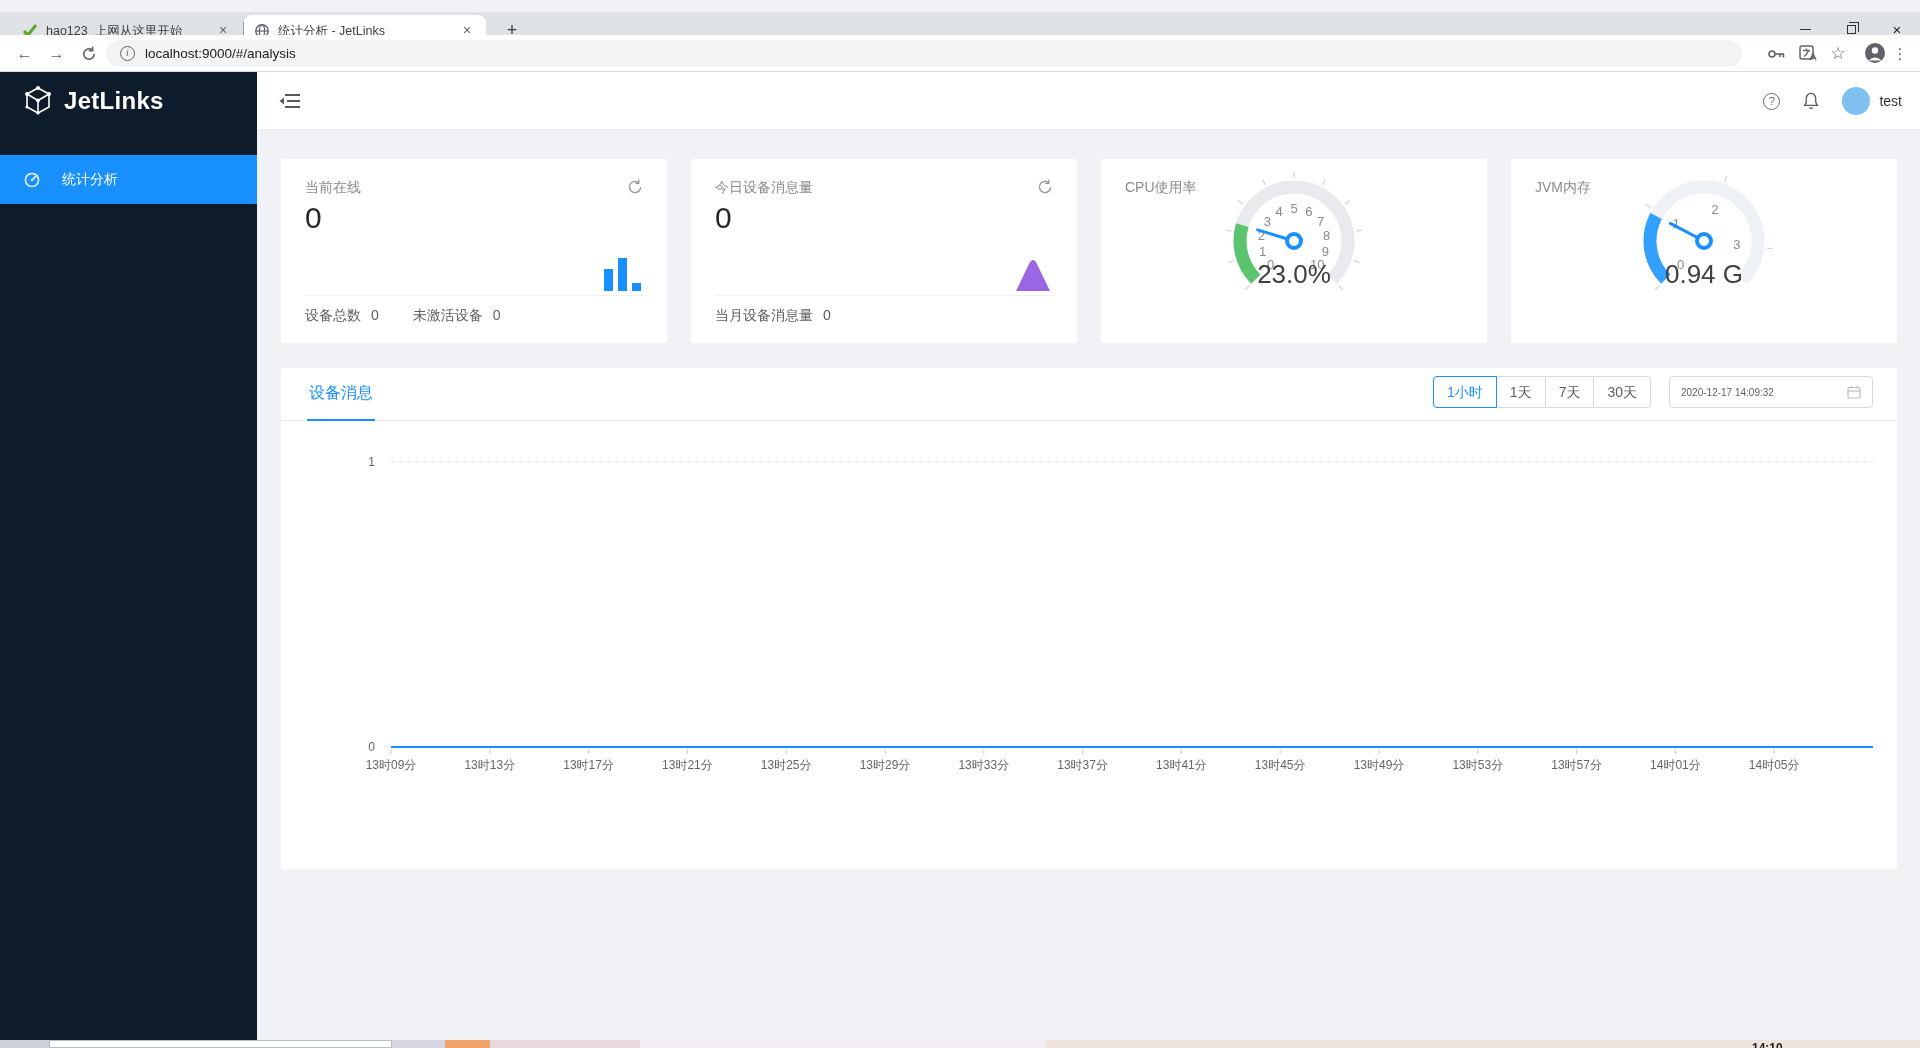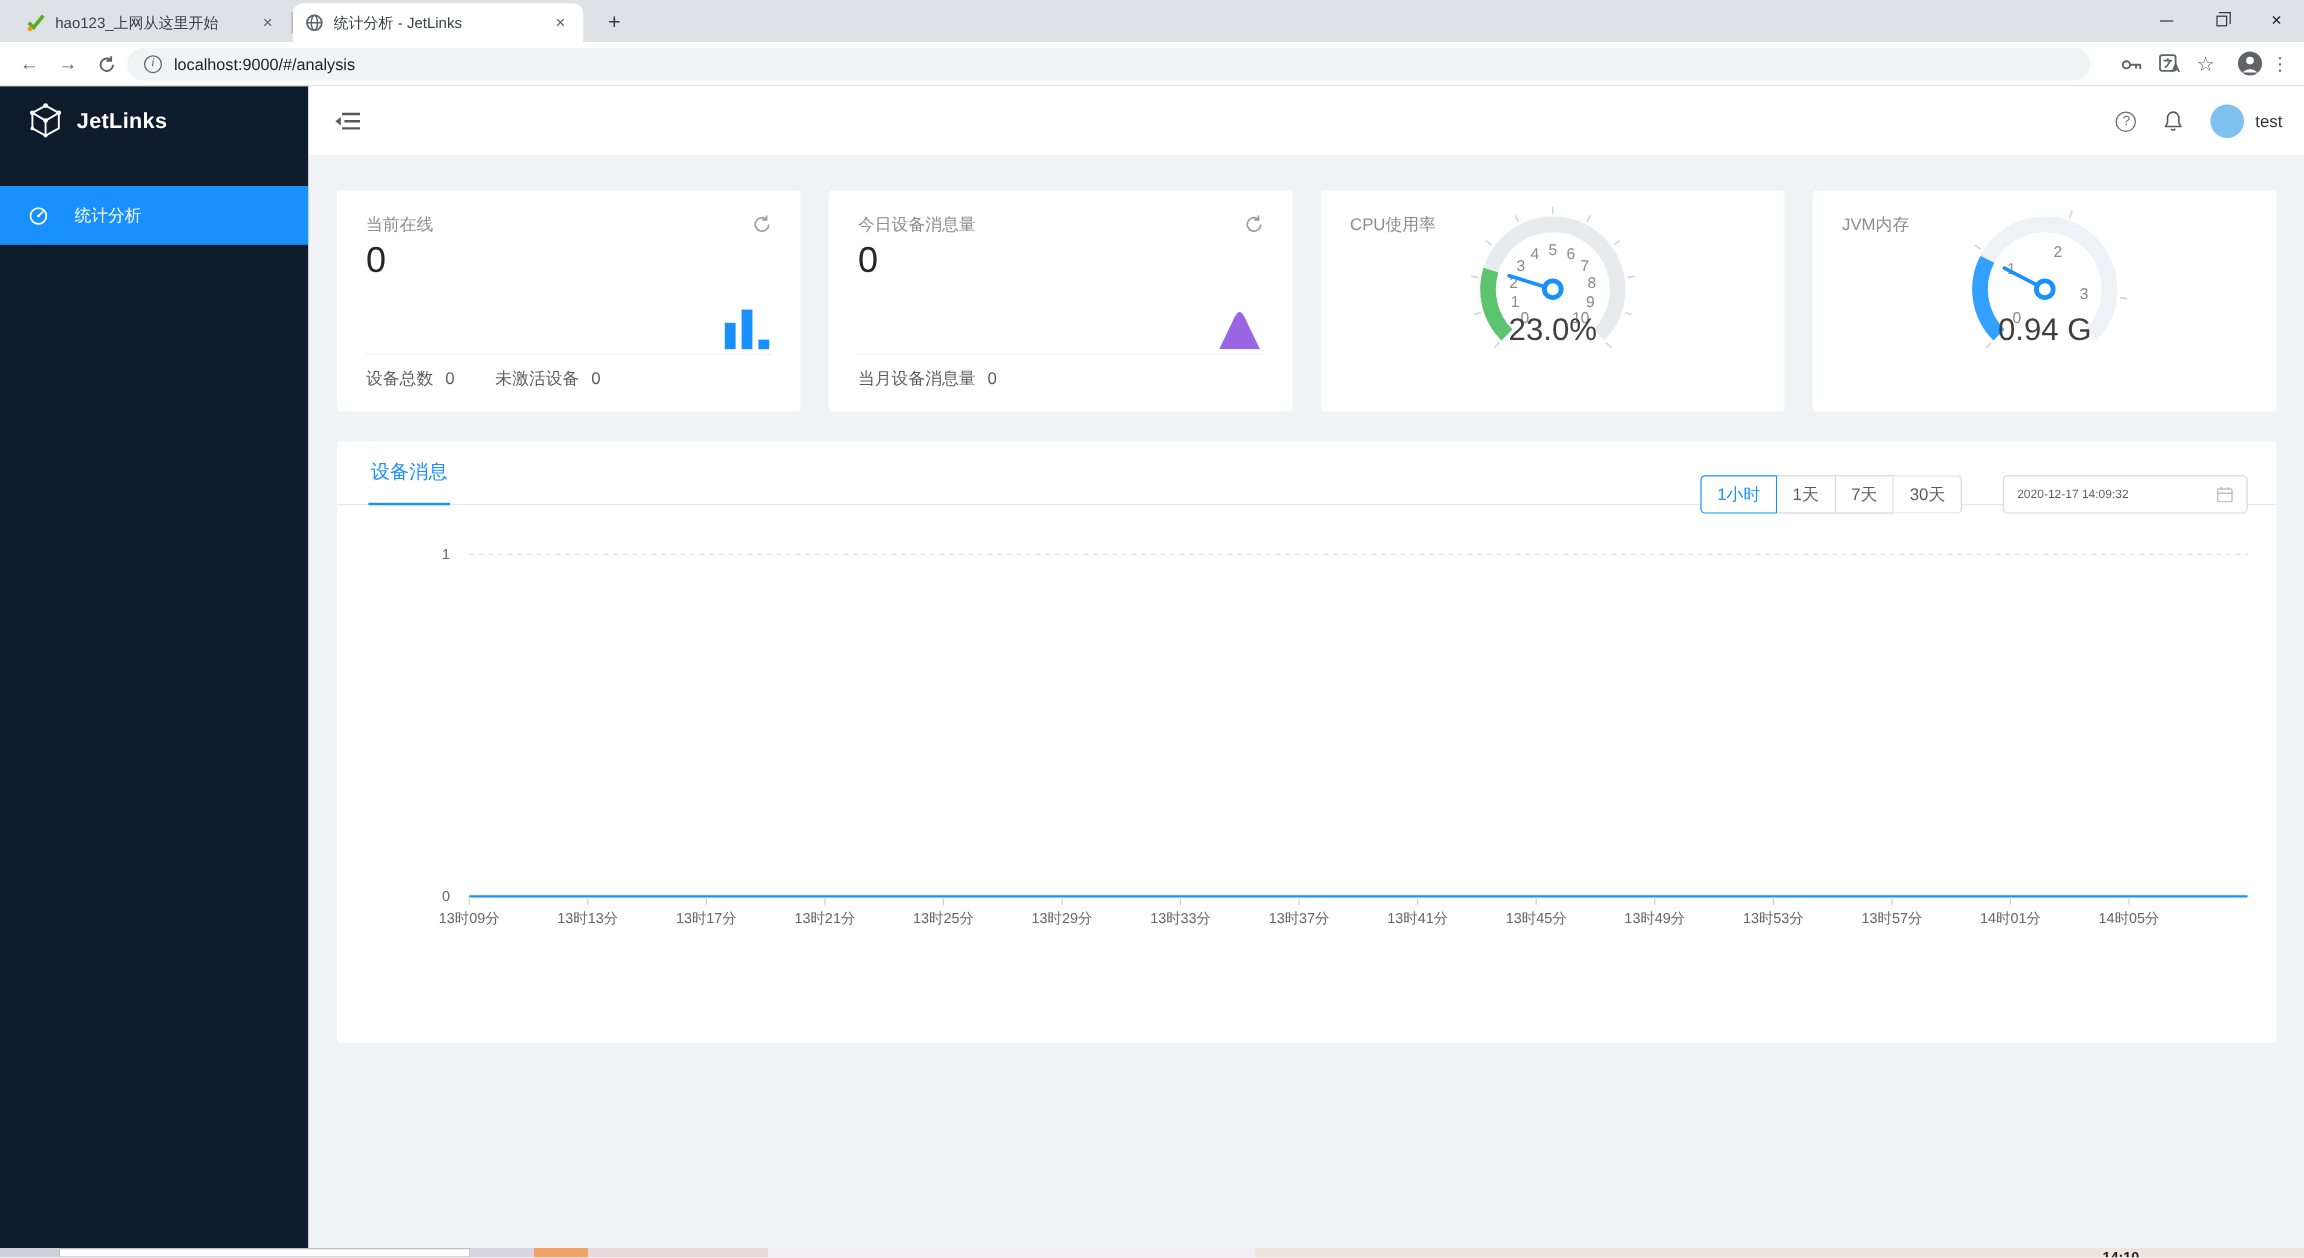--- a/index.html
+++ b/index.html
@@ -1,21 +1,21 @@
 <!DOCTYPE html>
 <html><head>
 <meta charset="utf-8">
 <style>
   * { box-sizing: border-box; margin: 0; padding: 0; }
   html,body { width:1920px; height:1048px; overflow:hidden;
     font-family:"Liberation Sans","DejaVu Sans",sans-serif; }
   #screen { position:relative; width:1920px; height:1048px; background:#f0f2f5; }
 
   
-  .tab-strip { position:absolute; top:0; left:0; right:0; height:35px; background:#dee1e6; }
+  .tab-strip { position:absolute; top:12px; left:0; right:0; height:35px; background:#dee1e6; }
   .tab { position:absolute; top:3px; height:32px; display:flex; align-items:center;
          padding:0 10px; font-size:12.5px; color:#3c4043; }
   .tab.inactive { left:12px; width:230px; }
   .tab.inactive::after { content:""; position:absolute; right:-2px; top:7px; width:1px; height:18px; background:#9aa0a6; }
   .tab.active { left:244px; width:242px; background:#fff; border-radius:8px 8px 0 0; }
   .tab .title { flex:1; overflow:hidden; white-space:nowrap; margin-left:8px; }
   .tab .close { width:18px; height:18px; line-height:17px; text-align:center; border-radius:50%;
                 color:#5f6368; font-size:14px; }
   .new-tab { position:absolute; left:498px; top:5px; width:28px; height:28px; border-radius:50%;
              text-align:center; line-height:26px; font-size:18px; color:#3c4043; }
@@ -37,21 +37,21 @@
   .info-badge { width:15px; height:15px; border:1.4px solid #5f6368; border-radius:50%;
                 color:#5f6368; font-size:10px; line-height:12px; text-align:center; font-style:italic;
                 font-family:"Liberation Serif",serif; }
   .bar-ico { position:absolute; top:9px; width:20px; height:20px; }
   .star { font-size:17px; color:#5f6368; line-height:20px; text-align:center; }
   .dots { font-size:15px; color:#5f6368; line-height:20px; text-align:center; }
 
   
   .sidebar { position:absolute; left:0; top:72px; width:257px; bottom:8px; background:#0e1b2b; }
   .logo-row { height:58px; display:flex; align-items:center; padding-left:22px; }
-  .logo-text { color:#fff; font-size:18px; font-weight:bold; margin-left:10px; letter-spacing:.3px; }
+  .logo-text { color:#fff; font-size:24px; font-weight:bold; margin-left:10px; letter-spacing:.3px; }
   .menu-item { margin-top:25px; height:49px; background:#1890ff; display:flex; align-items:center;
                padding-left:24px; color:#fff; font-size:14px; }
   .menu-item .label { margin-left:22px; }
 
   
   .app-header { position:absolute; left:257px; top:72px; right:0; height:58px; background:#fff;
                 border-bottom:1px solid #ededf0; }
   .fold-btn { position:absolute; left:22px; top:19px; width:22px; height:20px; }
   .hdr-right { position:absolute; right:18px; top:0; height:58px; display:flex; align-items:center; gap:22px; }
   .hdr-ico { width:18px; height:18px; }
@@ -74,21 +74,21 @@
   .card-divider { position:absolute; left:24px; right:24px; top:136px; border-top:1px solid #f0f0f0; }
   .card-footer { position:absolute; left:24px; top:148px; display:flex; gap:34px;
                  font-size:14px; color:rgba(0,0,0,.65); }
   .card-footer b { font-weight:normal; margin-left:10px; }
   .gauge-svg { position:absolute; left:50%; transform:translateX(-50%); top:12px; }
 
   .chart-card { position:absolute; left:24px; right:23px; top:238px; height:501px; background:#fff; border-radius:2px; }
   .chart-head { position:relative; height:53px; border-bottom:1px solid #e8e8e8; }
   .chart-tab { position:absolute; left:26px; bottom:-1px; padding:14px 2px 15px; font-size:16px;
                color:#1890ff; border-bottom:2px solid #1890ff; }
-  .chart-controls { position:absolute; right:24px; top:28px; display:flex; align-items:flex-start; gap:34px; }
+  .chart-controls { position:absolute; right:24px; top:8px; display:flex; align-items:flex-start; gap:18px; }
   .range-group { display:flex; }
   .range-btn { height:32px; line-height:30px; padding:0 13px; font-size:14px; color:rgba(0,0,0,.65);
                border:1px solid #d9d9d9; border-left-width:0; background:#fff; }
   .range-btn:first-child { border-left-width:1px; border-radius:4px 0 0 4px; }
   .range-btn:last-child { border-radius:0 4px 4px 0; }
   .range-btn.active { color:#1890ff; border-color:#1890ff; border-left-width:1px; margin-left:-1px; }
   .range-btn.active:first-child { margin-left:0; }
   .date-input { width:204px; height:32px; border:1px solid #d9d9d9; border-radius:4px; background:#fff;
                 display:flex; align-items:center; padding:0 11px; font-size:10px; color:rgba(0,0,0,.65); }
   .date-input .dt { flex:1; }

